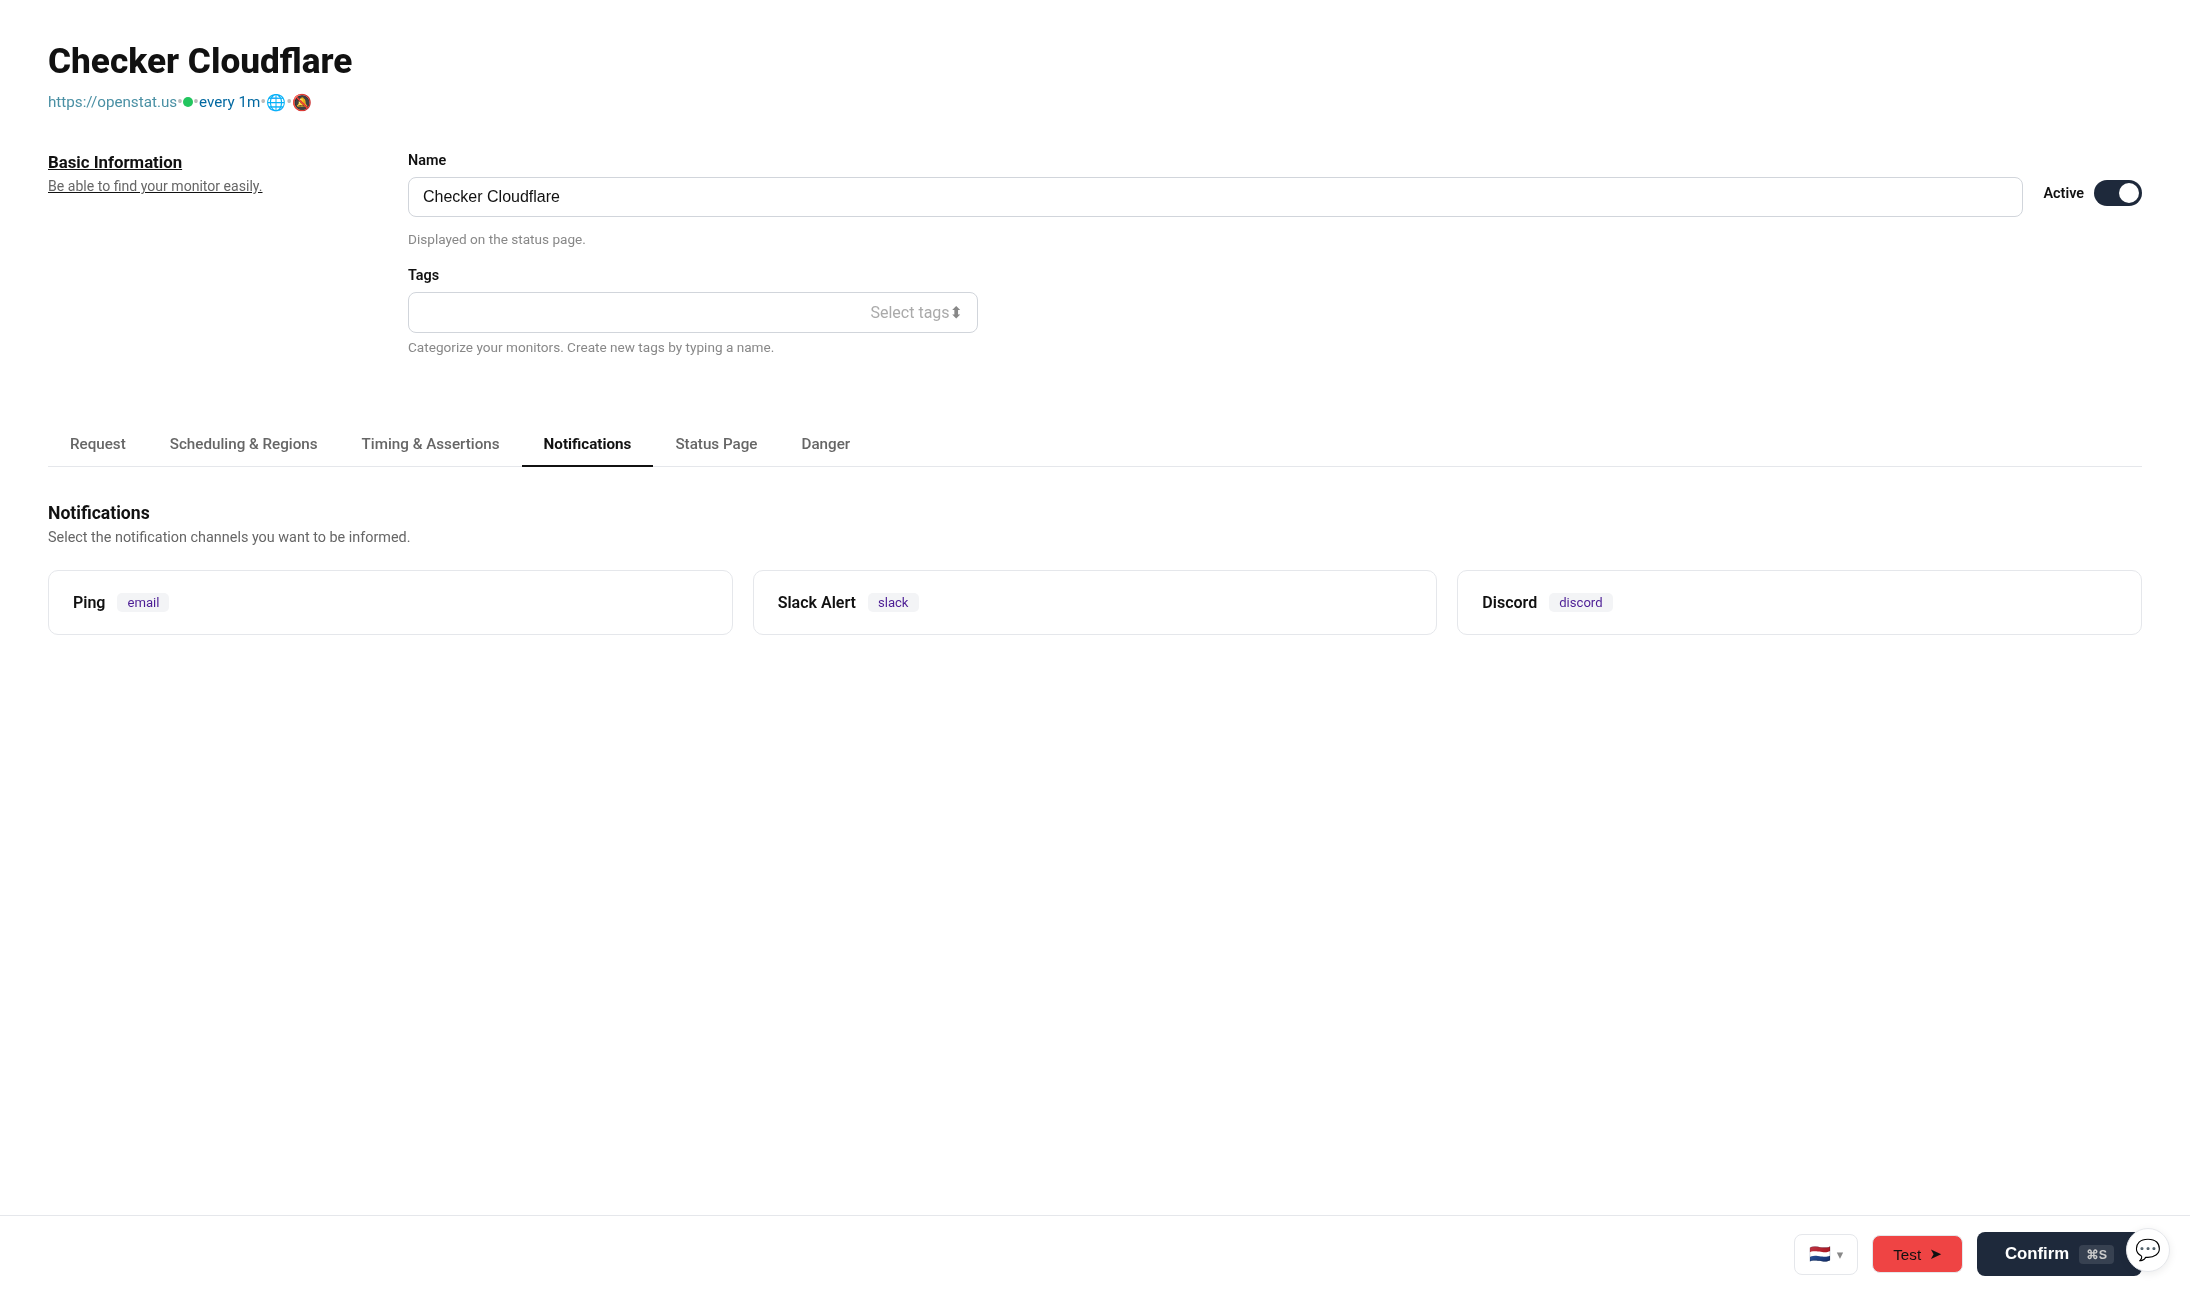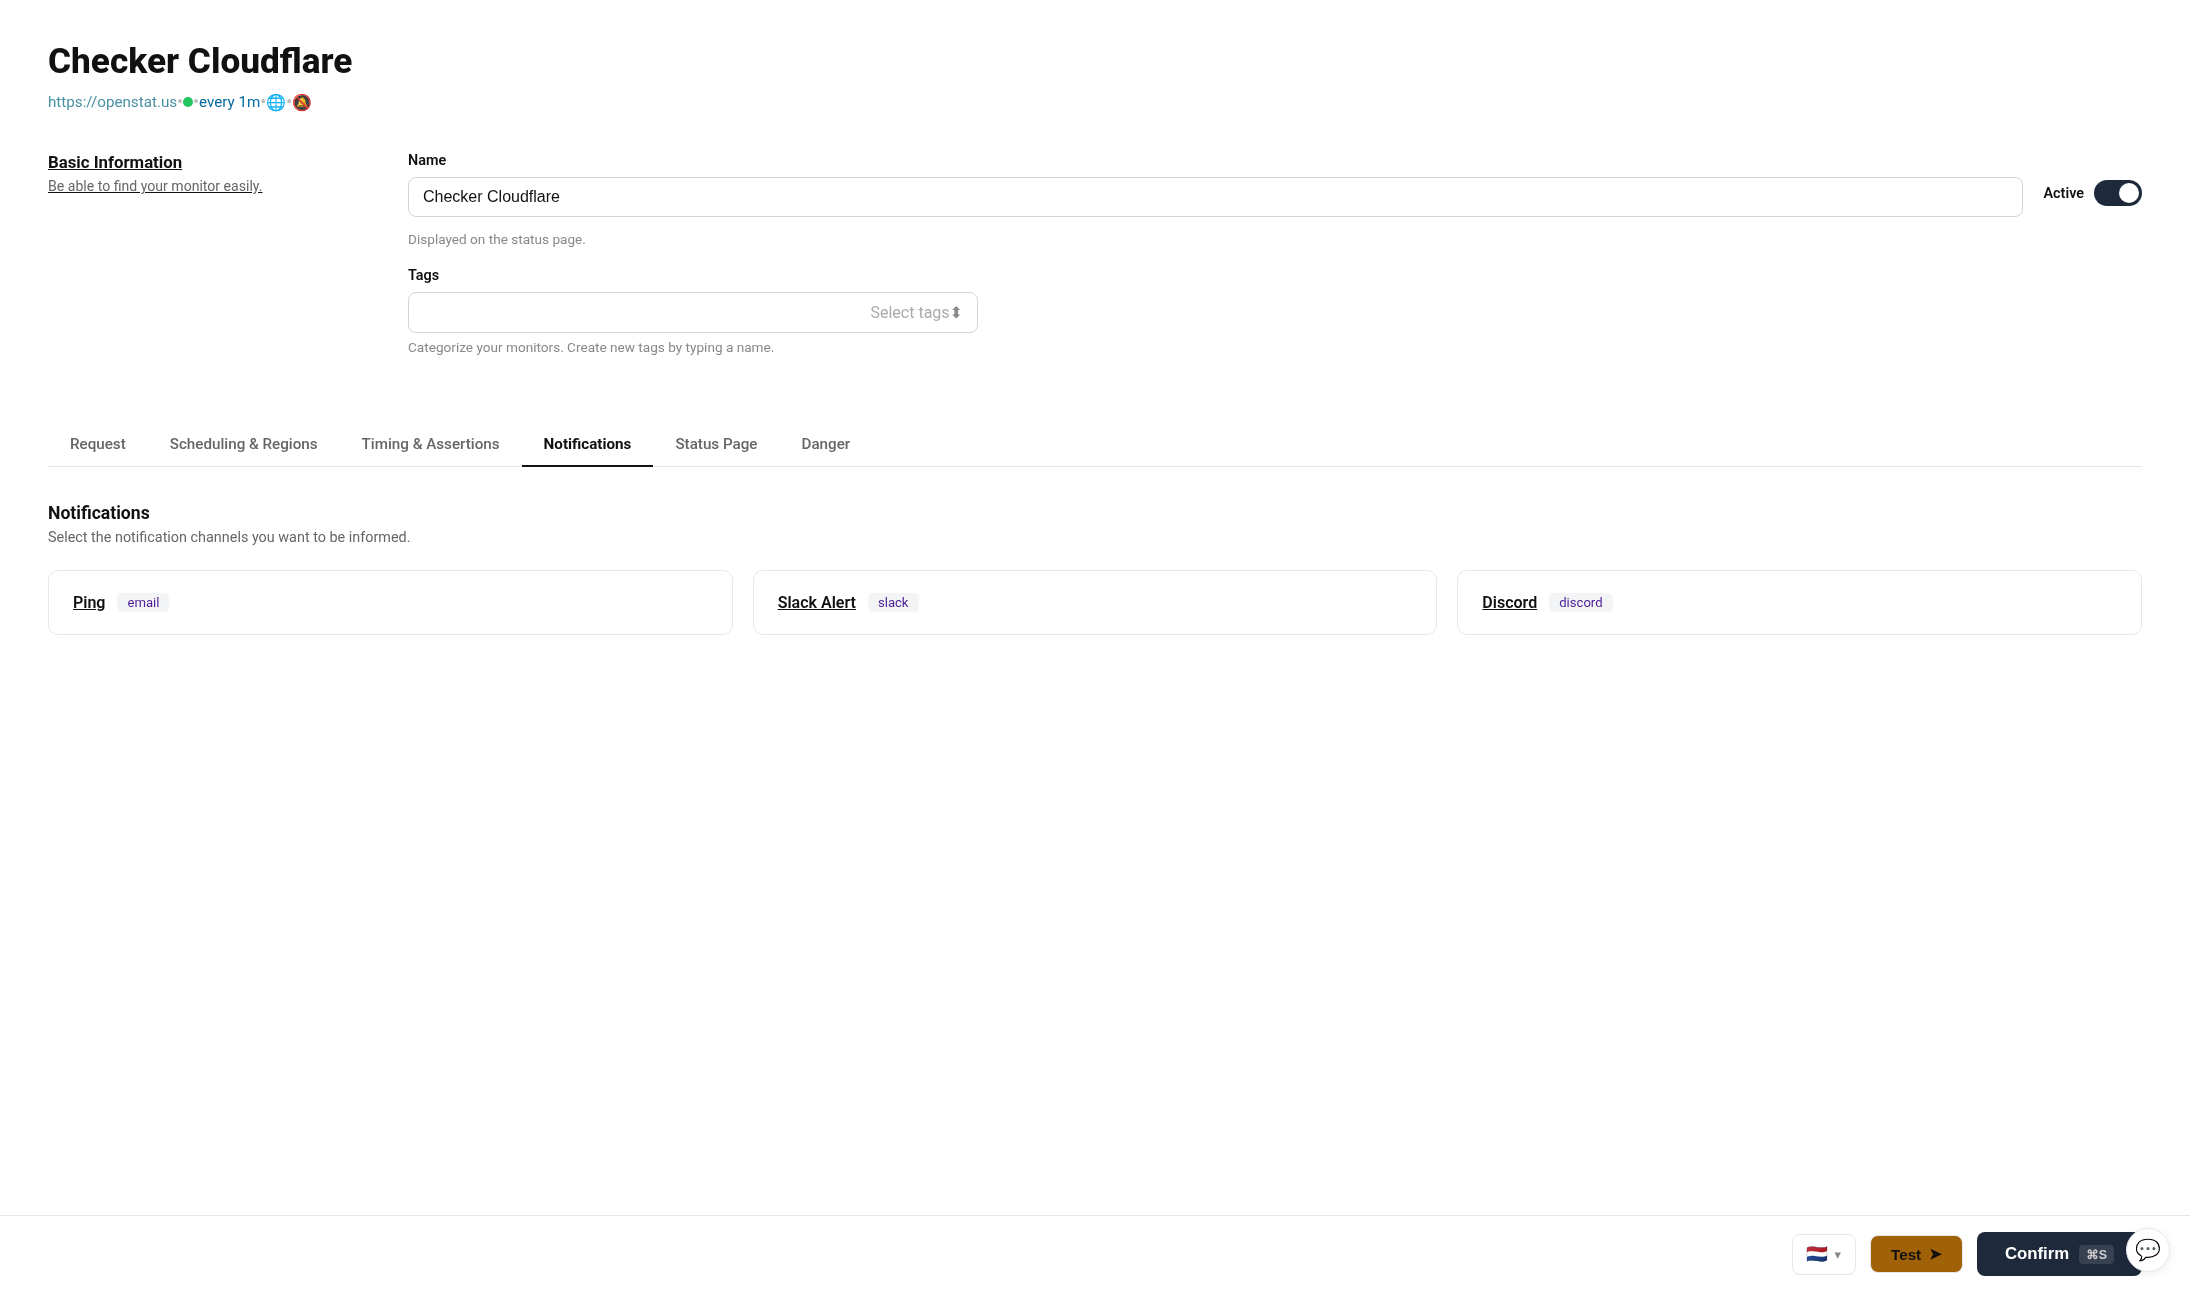--- a/index.html
+++ b/index.html
@@ -192,21 +192,20 @@
       display: flex;
       align-items: center;
       gap: 12px;
       background: #fff;
     }
 
     .notif-name {
       font-size: 1rem;
       font-weight: 600;
       color: #111;
-      text-decoration: underline;
     }
 
     .notif-tag {
       background: #f3f4f6;
       color: #4c1d95;
       border-radius: 5px;
       padding: 2px 10px;
       font-size: 0.82rem;
       font-weight: 400;
     }
@@ -238,24 +237,24 @@
 
     .flag-chevron { font-size: 0.8rem; color: #888; }
 
     .test-btn {
       display: flex;
       align-items: center;
       gap: 8px;
       border: 1.5px solid #e5e7eb;
       border-radius: 8px;
       padding: 9px 20px;
-      background: #a16207;
+      background: #ef4444;
       cursor: pointer;
       font-size: 0.95rem;
-      font-weight: 700;
+      font-weight: 400;
       color: #111;
     }
 
     .confirm-btn {
       display: flex;
       align-items: center;
       gap: 10px;
       border: none;
       border-radius: 8px;
       padding: 12px 28px;

